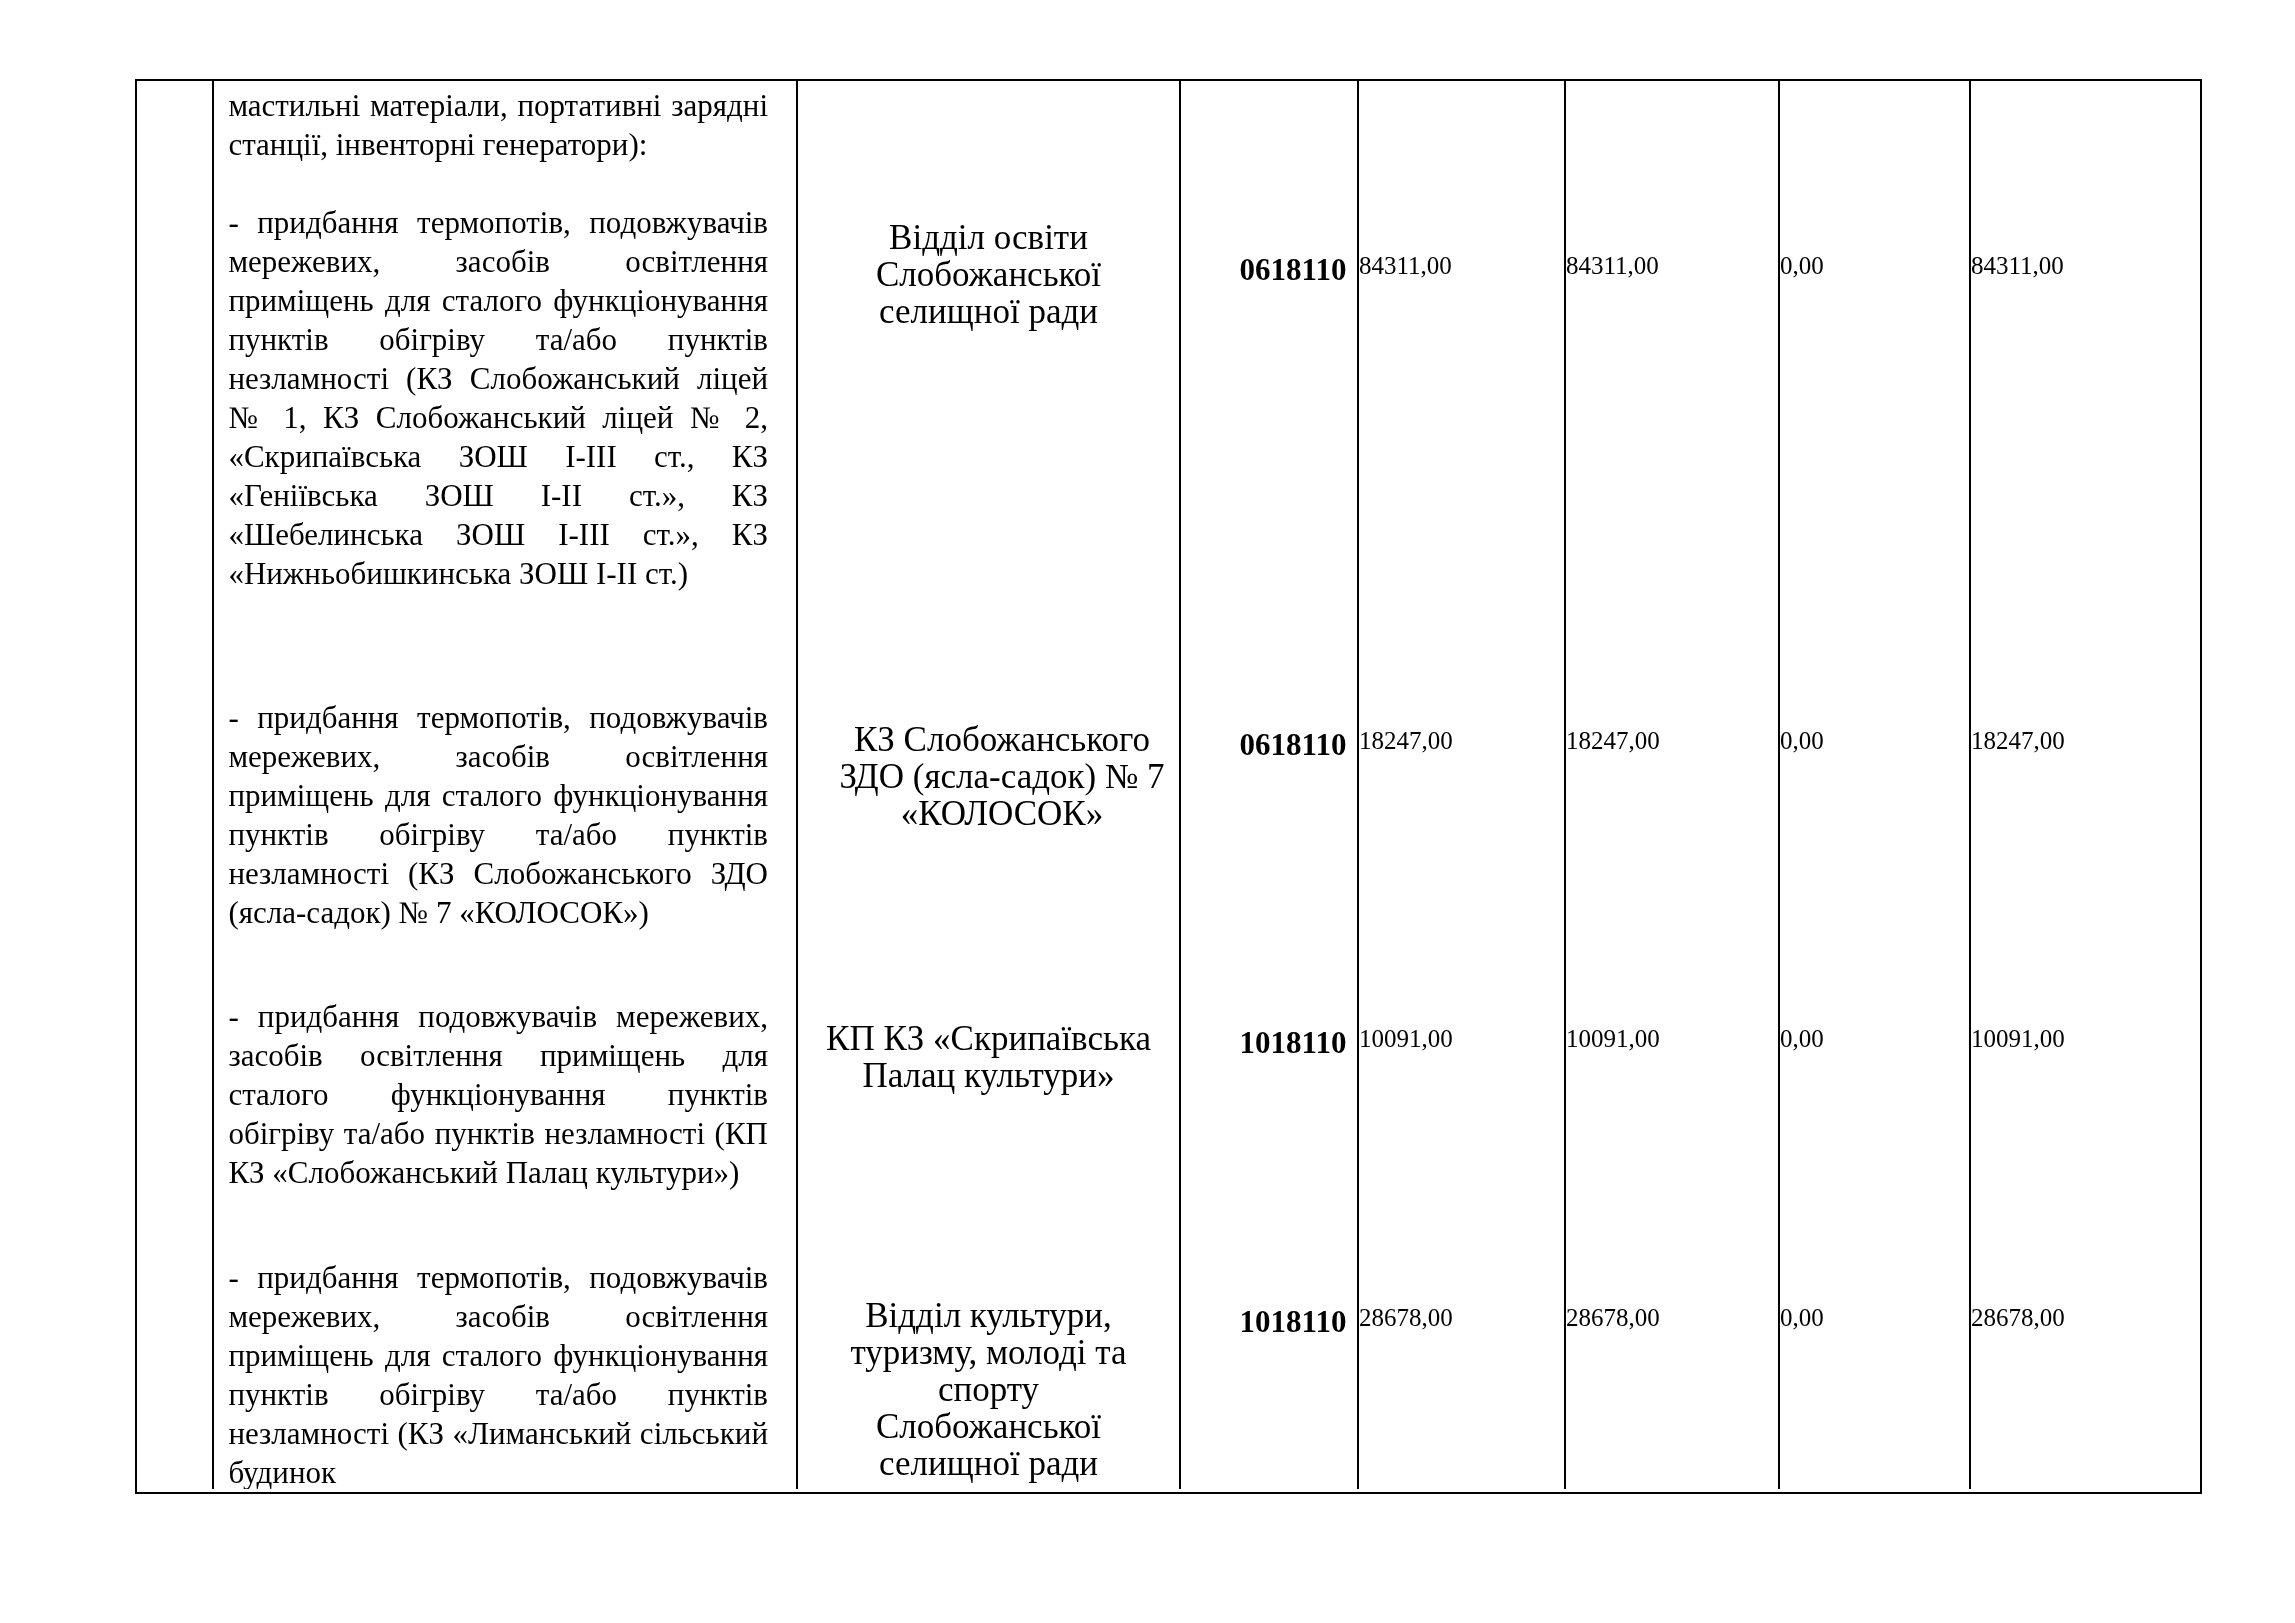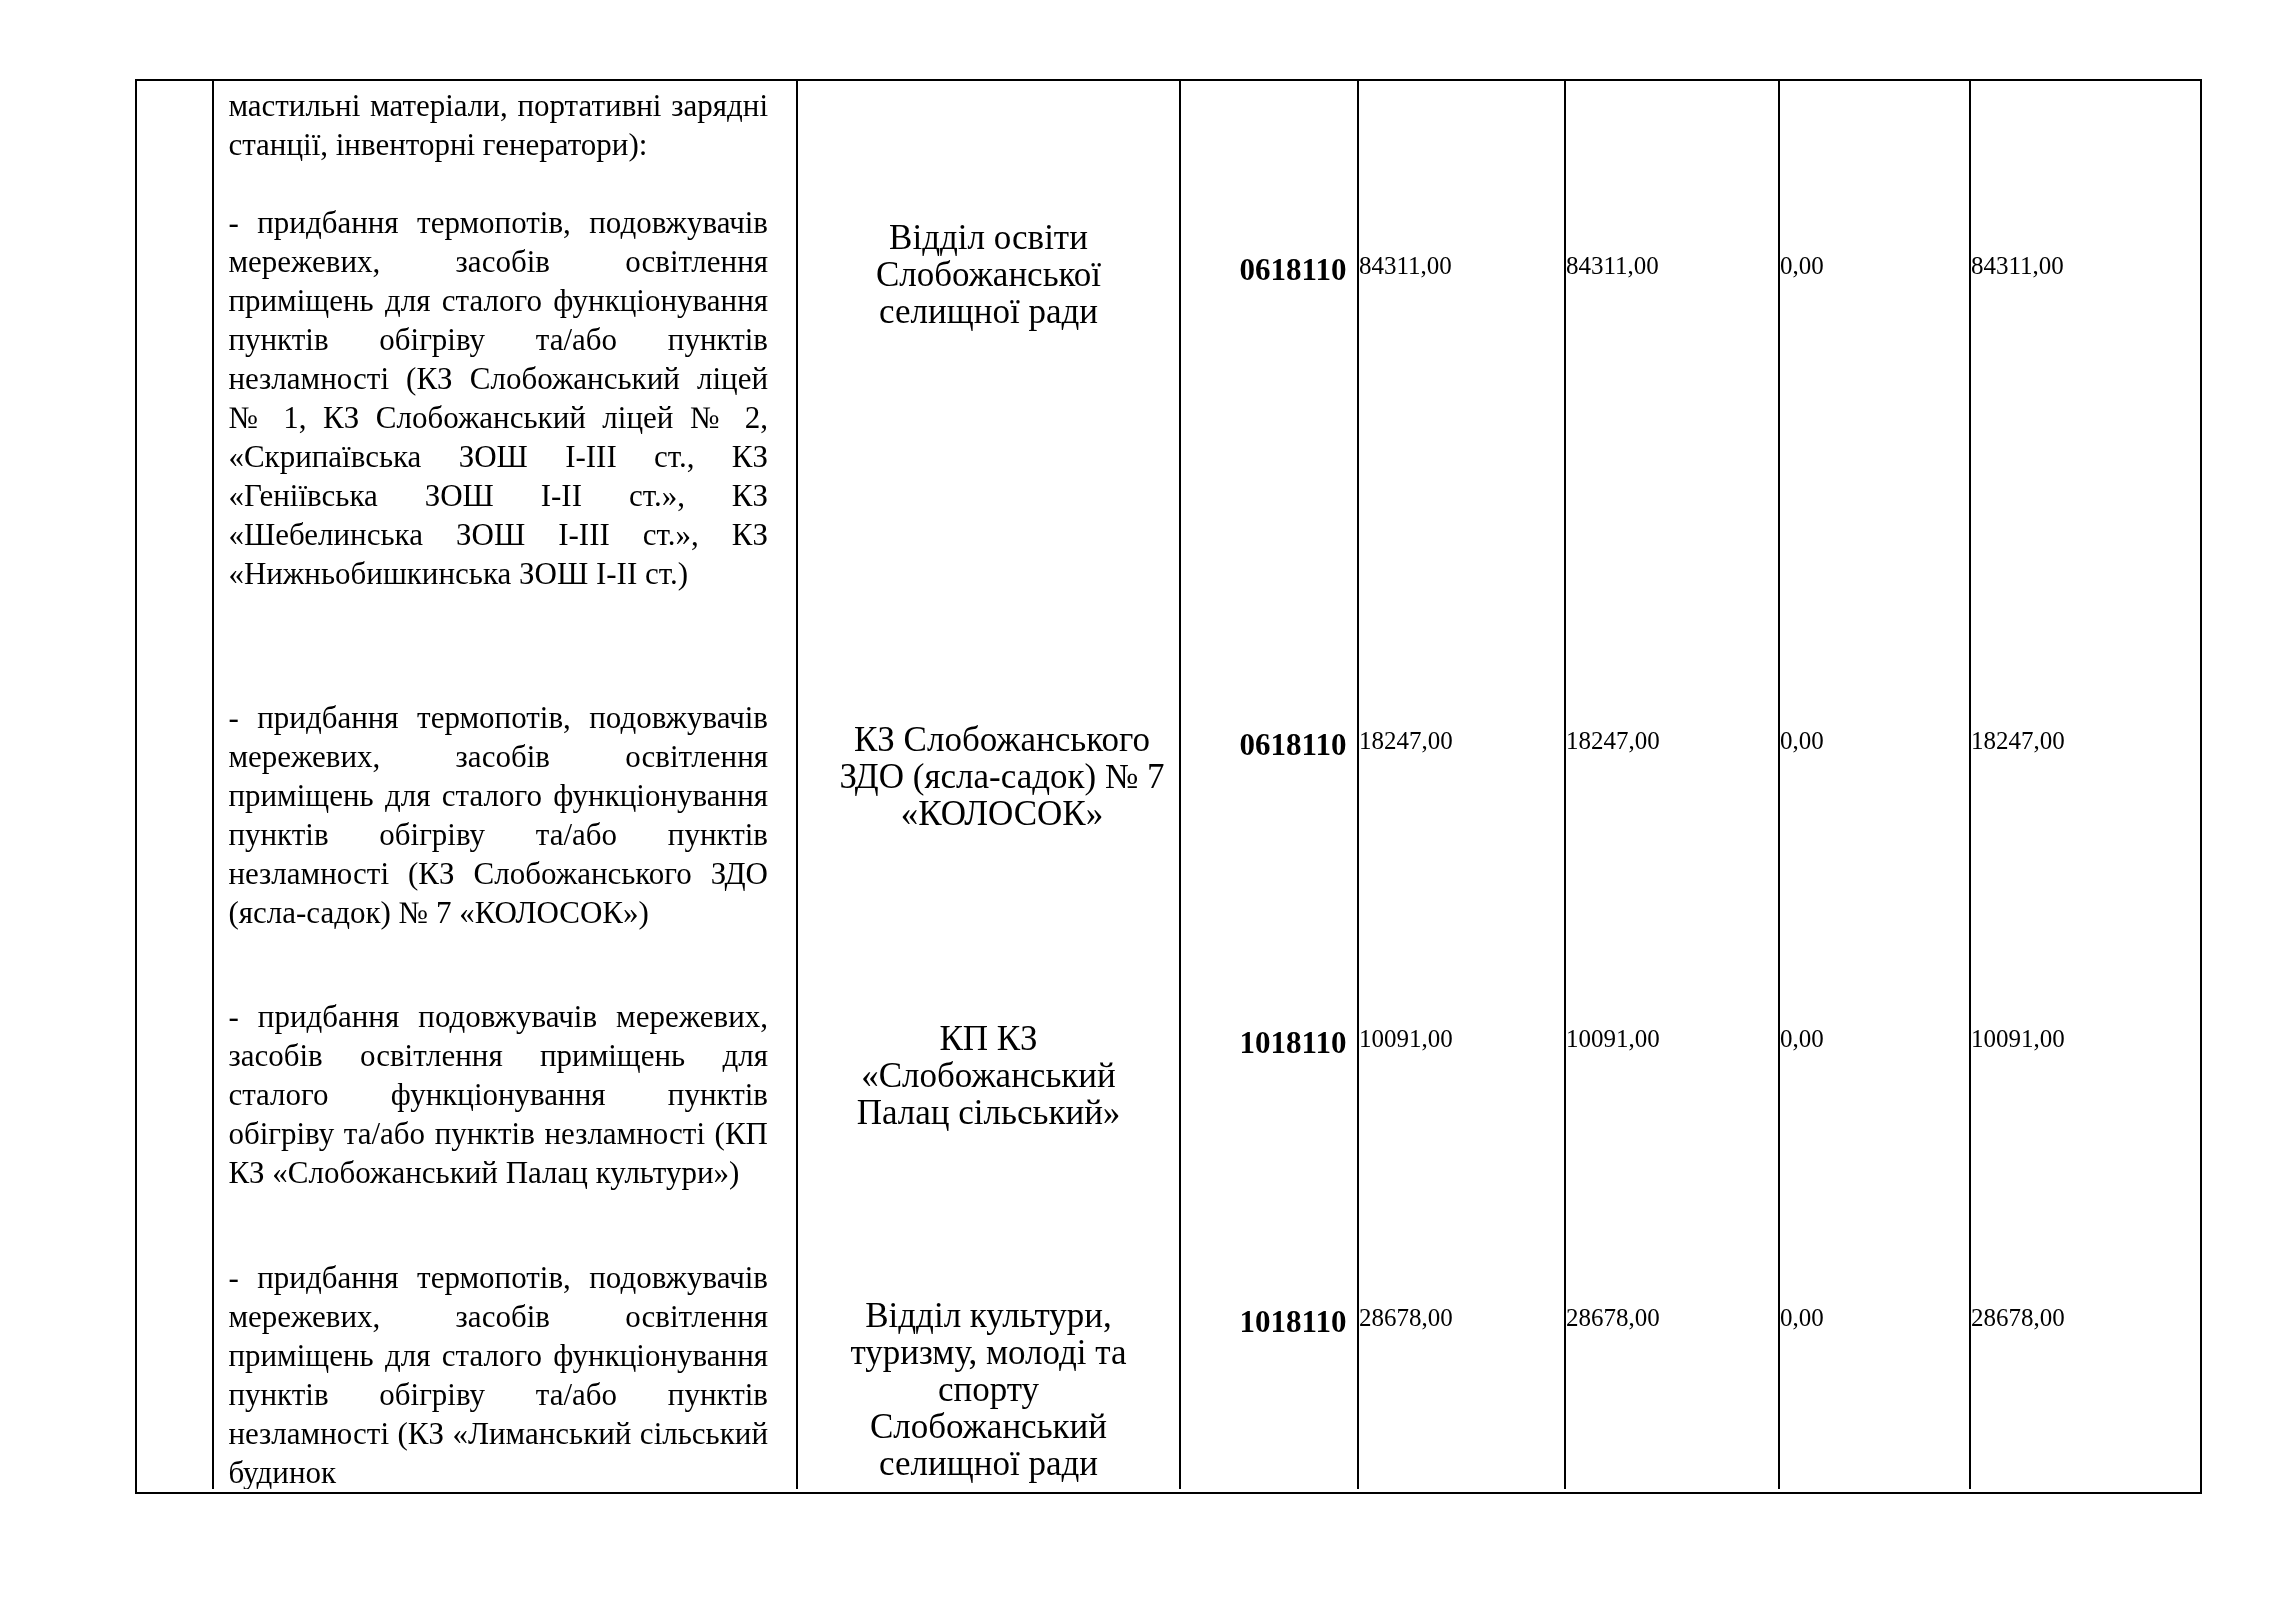--- a/index.html
+++ b/index.html
@@ -136,21 +136,21 @@
     </div>
     <div class="cell r2 amt-cell last">
       <span>18247,00</span>
     </div>
 
     <div class="cell r3"></div>
     <div class="cell r3 desc-cell">
       <p>- придбання подовжувачів мережевих, засобів освітлення приміщень для сталого функціонування пунктів обігріву та/або пунктів незламності (КП КЗ «Слобожанський Палац культури»)</p>
     </div>
     <div class="cell r3 org-cell">
-      <span class="org-text">КП КЗ «Слобожанський Палац сільський»</span>
+      <span class="org-text">КП КЗ «Скрипаївська Палац культури»</span>
     </div>
     <div class="cell r3 code-cell">
       <span>1018110</span>
     </div>
     <div class="cell r3 amt-cell">
       <span>10091,00</span>
     </div>
     <div class="cell r3 amt-cell">
       <span>10091,00</span>
     </div>
@@ -159,21 +159,21 @@
     </div>
     <div class="cell r3 amt-cell last">
       <span>10091,00</span>
     </div>
 
     <div class="cell r4"></div>
     <div class="cell r4 desc-cell">
       <p>- придбання термопотів, подовжувачів мережевих, засобів освітлення приміщень для сталого функціонування пунктів обігріву та/або пунктів незламності (КЗ «Лиманський сільський будинок</p>
     </div>
     <div class="cell r4 org-cell">
-      <span class="org-text">Відділ культури, туризму, молоді та спорту Слобожанський селищної ради</span>
+      <span class="org-text">Відділ культури, туризму, молоді та спорту Слобожанської селищної ради</span>
     </div>
     <div class="cell r4 code-cell">
       <span>1018110</span>
     </div>
     <div class="cell r4 amt-cell">
       <span>28678,00</span>
     </div>
     <div class="cell r4 amt-cell">
       <span>28678,00</span>
     </div>

